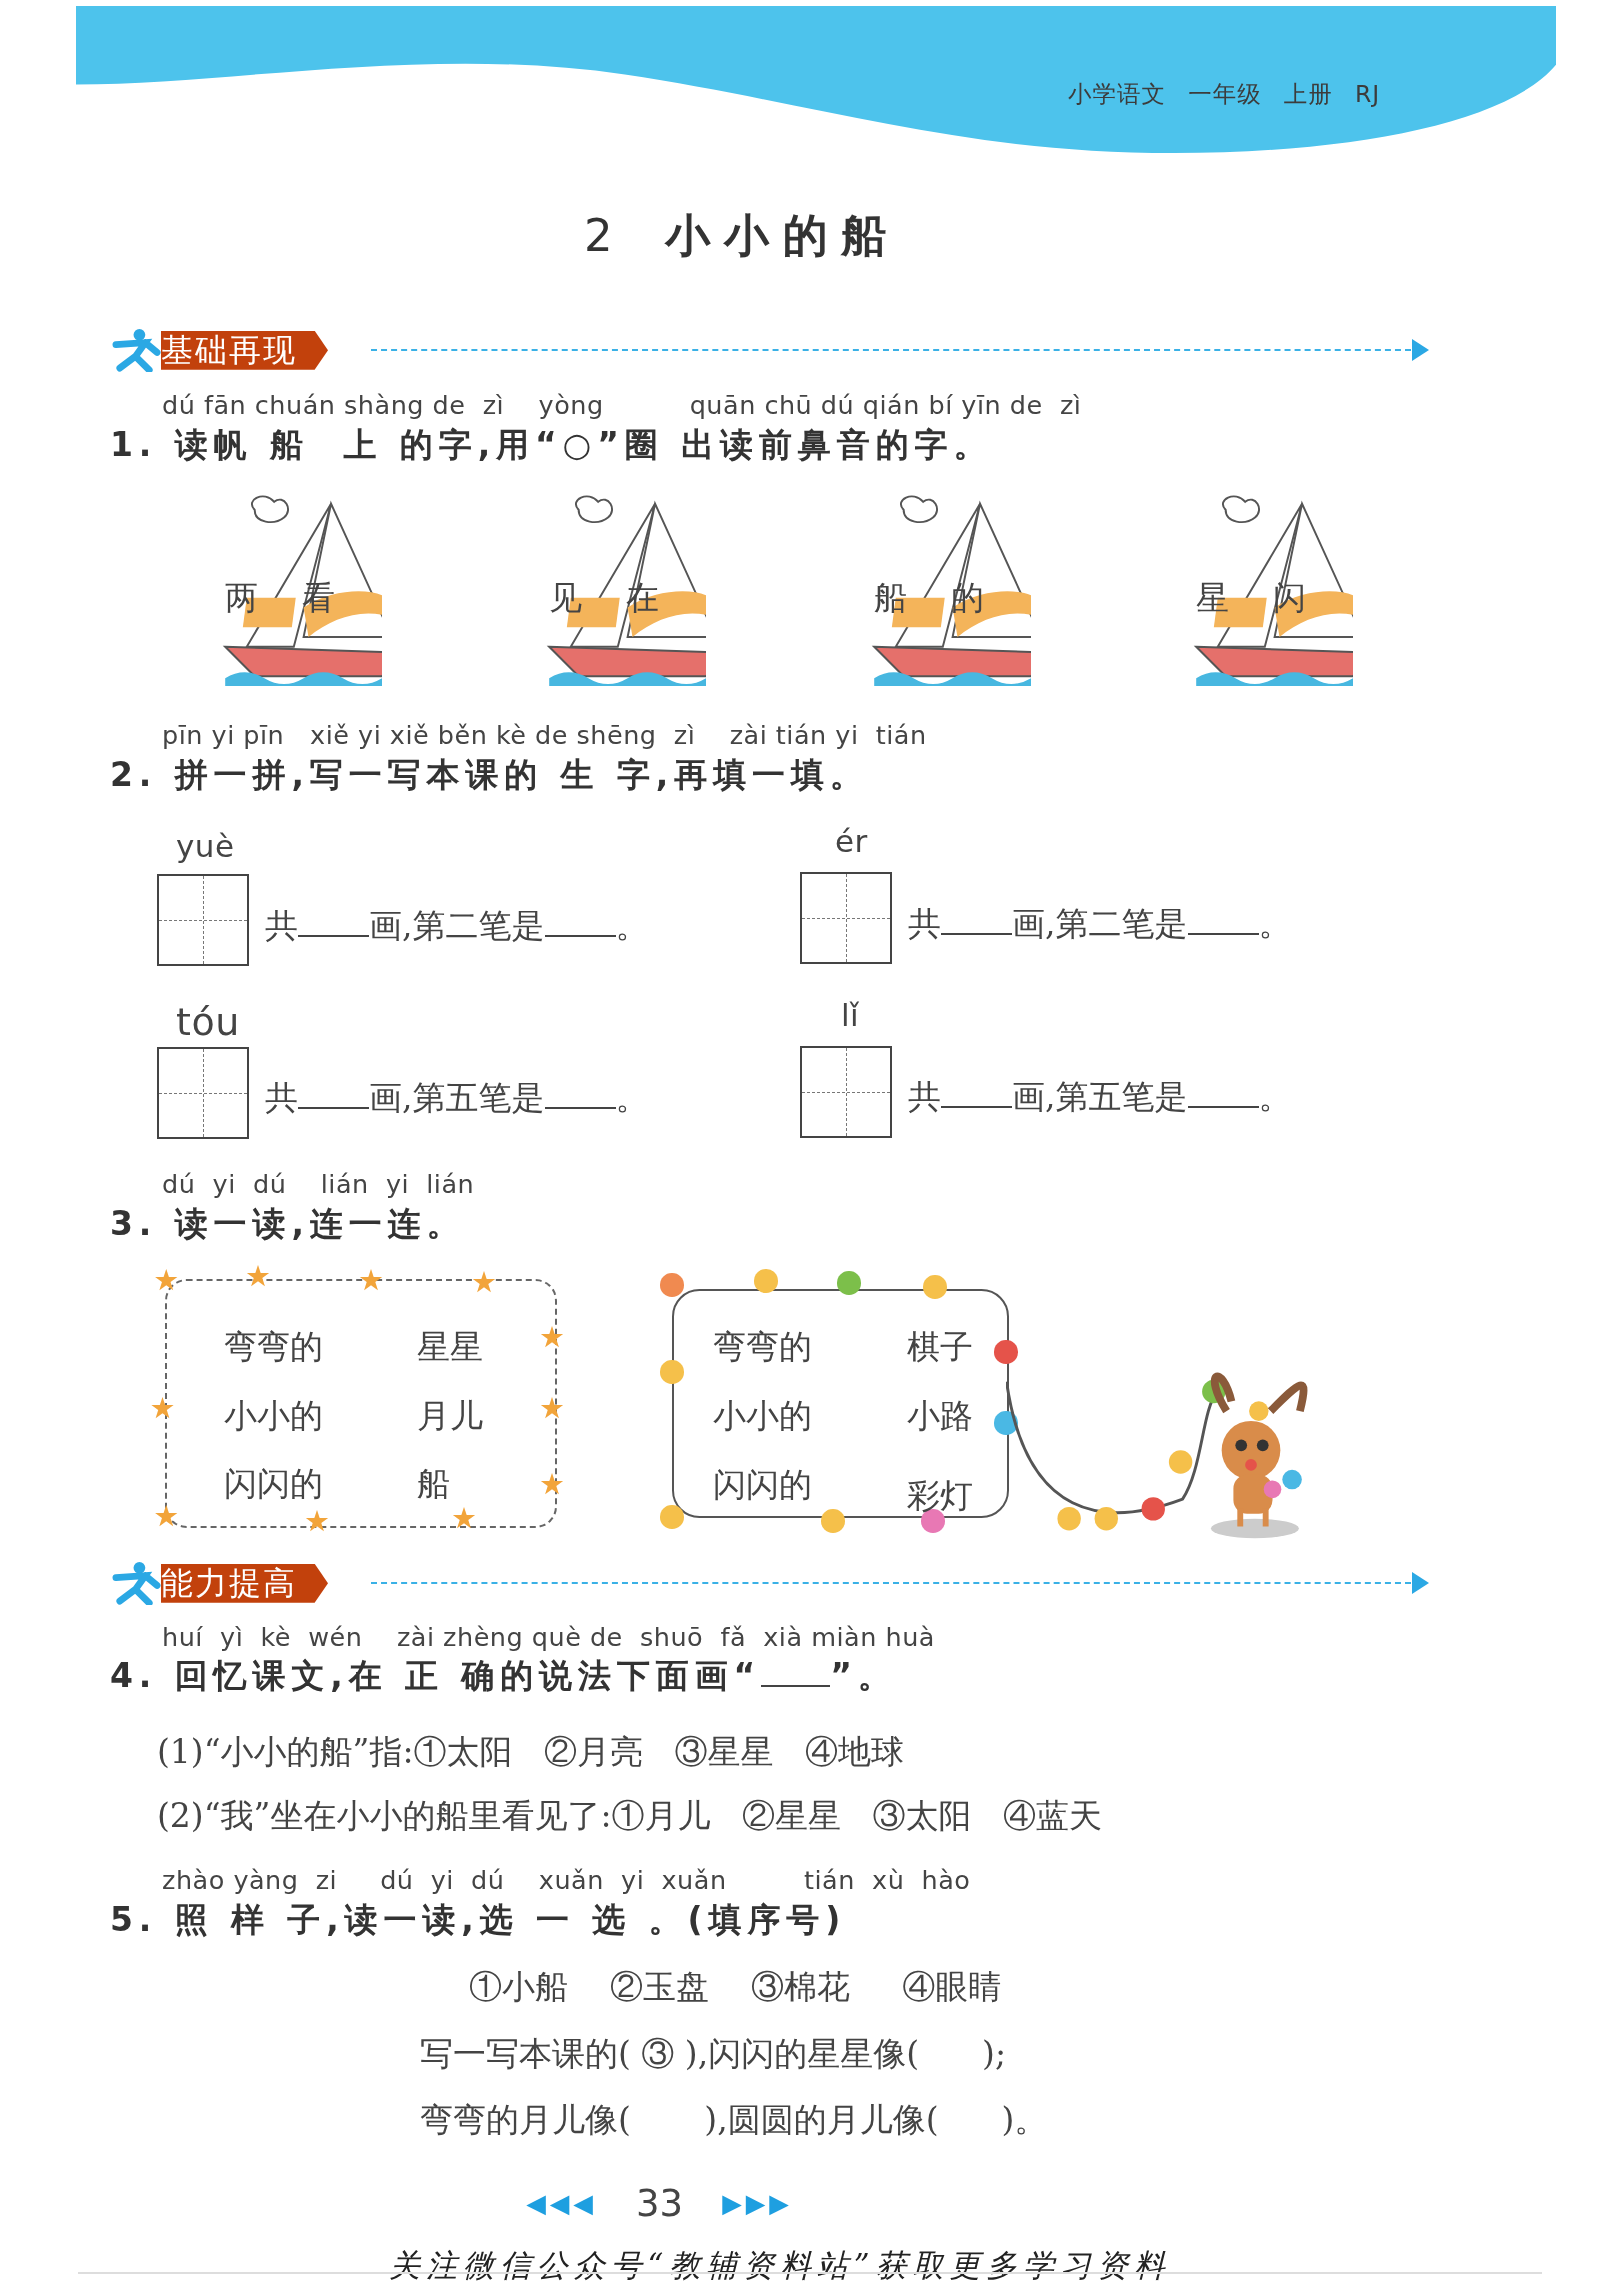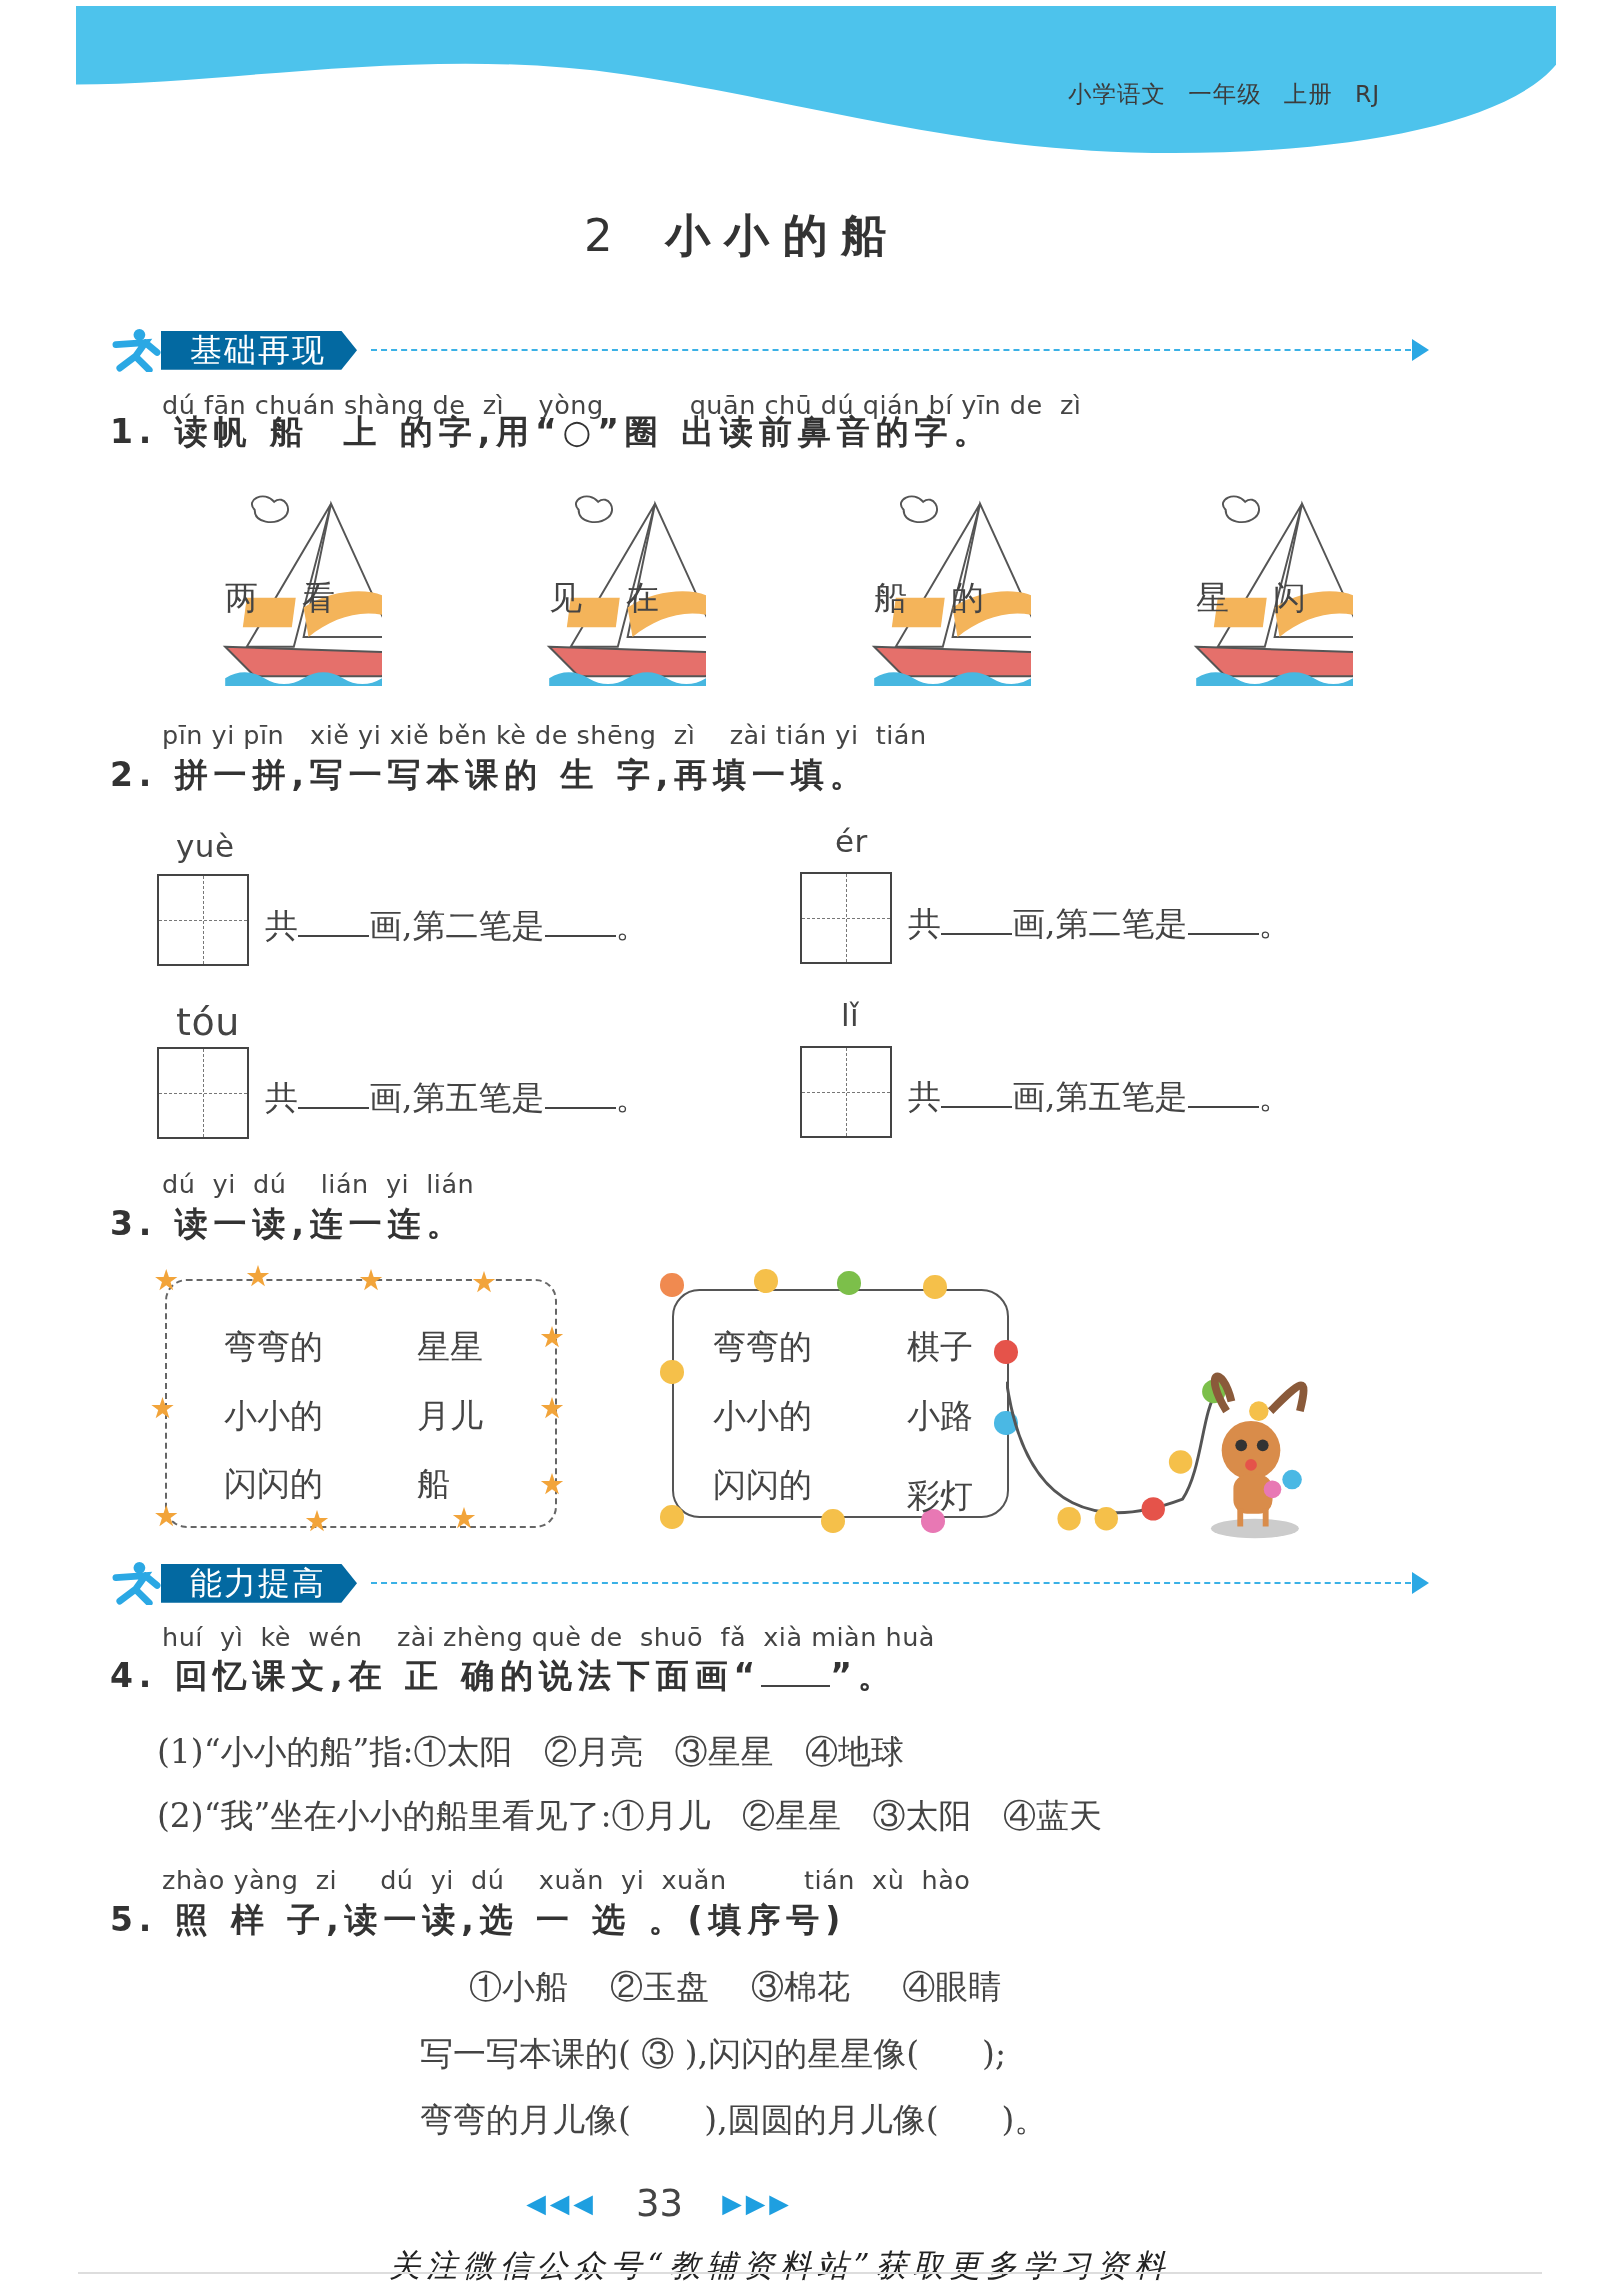--- a/index.html
+++ b/index.html
@@ -7,21 +7,21 @@
        font-family:"DejaVu Sans","Liberation Sans",sans-serif;color:#3a3a3a;}
   .abs{position:absolute;}
   
   #banner{left:76px;top:5.9px;width:1480px;height:147px;}
   #banner-meta{left:1068px;top:78px;font-size:23.5px;color:#3c3c3c;letter-spacing:1px;word-spacing:13.7px;}
   #lesson-title{left:0;width:1484px;top:206px;text-align:center;font-size:45px;font-weight:bold;color:#333;letter-spacing:13.7px;}
   #lesson-title .num{margin-right:39px;font-weight:normal;}
   
   .sec{left:106px;height:59px;width:1323px;}
   .sec .runner{position:absolute;left:0;top:5.9px;width:59px;height:45px;}
-  .sec .tag{position:absolute;left:55px;top:9.8px;height:39px;padding:0 31px 0 29px;background:#0369a1;color:#fff;
+  .sec .tag{position:absolute;left:55px;top:9.8px;height:39px;padding:0 31px 0 0;background:#c2410c;color:#fff;
             font-size:32px;line-height:39px;letter-spacing:2px;clip-path:polygon(0 0,92% 0,100% 50%,92% 100%,0 100%);}
   .sec .line{position:absolute;left:265px;right:17.6px;top:28px;border-top:2.9px dashed #3ab1e6;}
   .sec .arrow{position:absolute;right:0;top:17.6px;width:0;height:0;border-left:17.6px solid #2ba8e4;border-top:11.8px solid transparent;border-bottom:11.8px solid transparent;}
   
   .py{font-size:25.5px;color:#444;white-space:pre;letter-spacing:0.5px;}
   .q{font-size:33px;font-weight:bold;color:#333;white-space:pre;letter-spacing:5.9px;}
   .body{font-family:"DejaVu Serif","Liberation Serif",serif;font-size:33px;color:#444;white-space:pre;}
   
   .boat{width:196px;height:196px;}
   .boat .c1,.boat .c2{position:absolute;font-family:"DejaVu Serif","Liberation Serif",serif;font-size:33px;color:#444;}
@@ -59,21 +59,21 @@
   <svg class="runner" viewBox="0 0 60 46">
       <circle cx="34" cy="8" r="6" fill="#2ba8e4"></circle>
       <path d="M10 18 L40 16 L30 30 L44 44 M30 30 L14 42 M40 16 L52 26" stroke="#2ba8e4" stroke-width="7" fill="none" stroke-linecap="round"></path>
     </svg>
   <div class="tag">基础再现</div>
   <div class="line"></div>
   <div class="arrow"></div>
 </div>
 
 <div class="abs py" style="left:162px;top:390px;">dú fān chuán shàng de  zì    yòng          quān chū dú qián bí yīn de  zì</div>
-<div class="abs q" style="left:110px;top:410px;">1. 读帆 船  上 的字,用“○”圈 出读前鼻音的字。</div>
+<div class="abs q" style="left:110px;top:423px;">1. 读帆 船  上 的字,用“○”圈 出读前鼻音的字。</div>
 
 <div class="abs boat" style="left:186px;top:490px;">
   <svg width="196" height="196" viewBox="0 0 200 200">
     <path d="M70 20 C60 10 80 0 90 12 C100 4 110 20 100 28 C90 36 70 34 70 20Z" fill="#fff" stroke="#555" stroke-width="2"></path>
     <path d="M148 14 L110 160 L62 160 Z" fill="#fff" stroke="#555" stroke-width="2"></path>
     <path d="M148 14 L210 150 L120 150 Z" fill="#fff" stroke="#555" stroke-width="2"></path>
     <path d="M62 110 L112 110 L108 140 L58 140Z" fill="#f4b45a"></path>
     <path d="M120 120 C150 100 190 100 205 110 L210 130 C180 120 150 130 125 150Z" fill="#f4b45a"></path>
     <path d="M40 160 L220 166 L200 190 L70 190 Z" fill="#e5706b" stroke="#555" stroke-width="2"></path>
     <path d="M40 192 Q60 180 80 192 T120 192 T160 192 T200 192 T230 192 L230 200 L40 200Z" fill="#47b7e0"></path>

